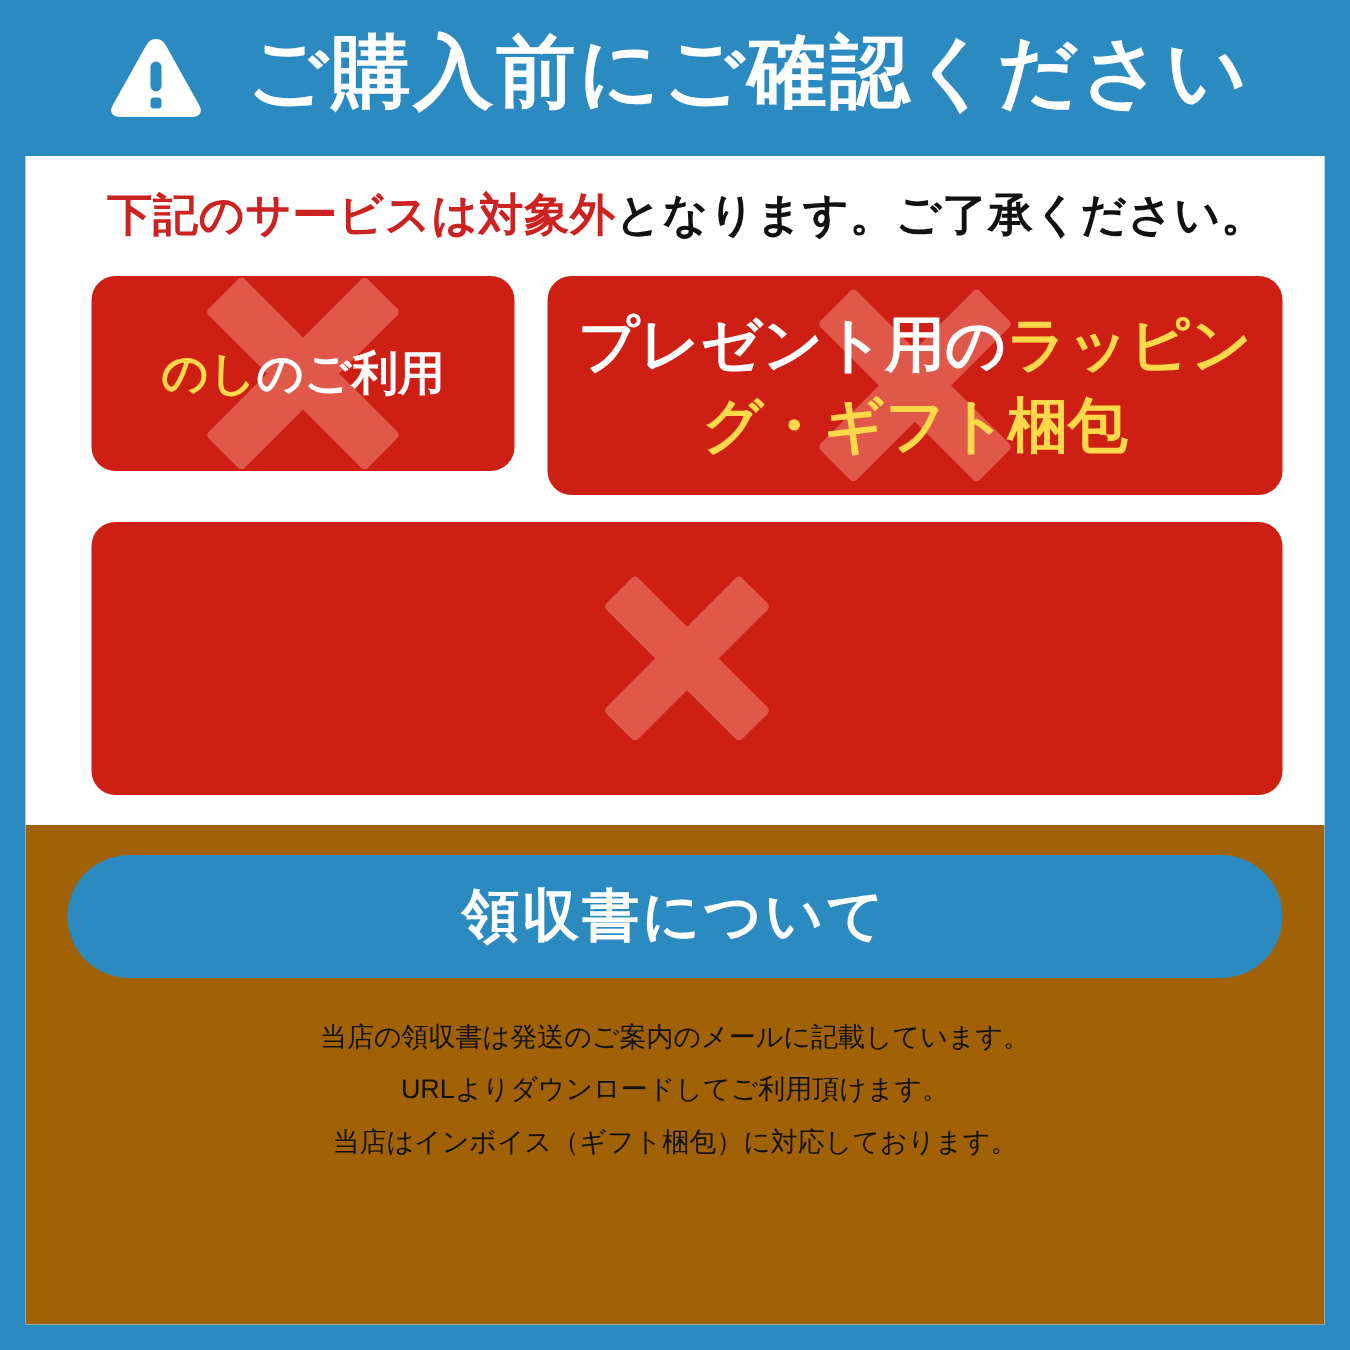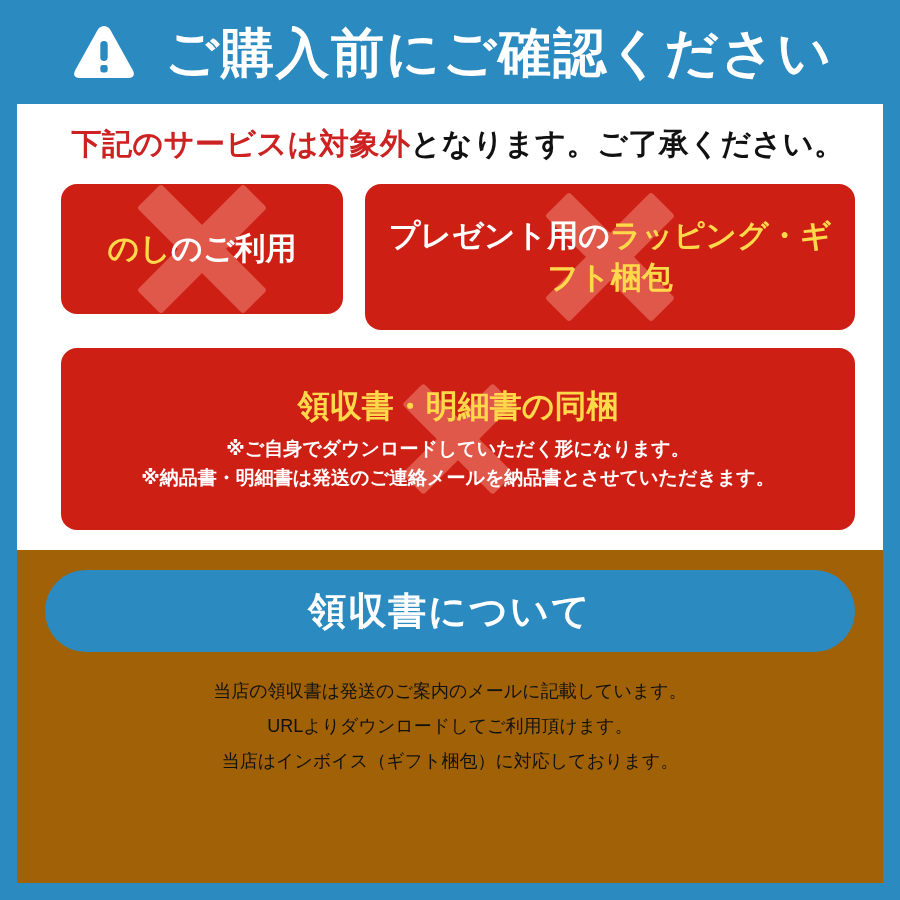--- a/index.html
+++ b/index.html
@@ -27,20 +27,21 @@
 
   
   .header {
     flex: 0 0 auto;
     height: 104px;
     display: flex;
     align-items: center;
     justify-content: center;
     gap: 30px;
     padding-left: 6px;
+    font-family: Liberation Mono, monospace;
   }
   .warn-icon {
     width: 62px;
     height: 56px;
     flex: 0 0 auto;
     display: block;
   }
   .header-title {
     color: #ffffff;
     font-size: 53px;
@@ -125,21 +126,21 @@
   .box-text {
     position: relative;
     z-index: 2;
     text-align: center;
     color: #ffffff;
     font-weight: bold;
     line-height: 1.35;
     padding: 0 10px;
   }
   .t-noshi { font-size: 31px; }
-  .t-wrap  { font-size: 31px; }
+  .t-wrap  { font-size: 40px; }
   .yellow  { color: #ffd94a; }
 
   .receipt-inner {
     position: relative;
     z-index: 2;
     text-align: center;
     width: 100%;
     padding: 0 8px;
     box-sizing: border-box;
   }
@@ -243,25 +244,20 @@
           </div>
         </div>
 
       </div>
 
       <div class="redbox box-receipt">
         <div class="xmark x-md">
           <span class="a"></span>
             <span class="b"></span>
         </div>
-        <div class="receipt-inner">
-          <div class="receipt-title">領収書・明細書の同梱</div>
-          <div class="receipt-note">※ご自身でダウンロードしていただく形になります。</div>
-          <div class="receipt-note">※納品書・明細書は発送のご連絡メールを納品書とさせていただきます。</div>
-        </div>
       </div>
 
     </div>
 
     <div class="blue-zone">
 
       <div class="pill">
         <span class="pill-text">領収書について</span>
       </div>
 

